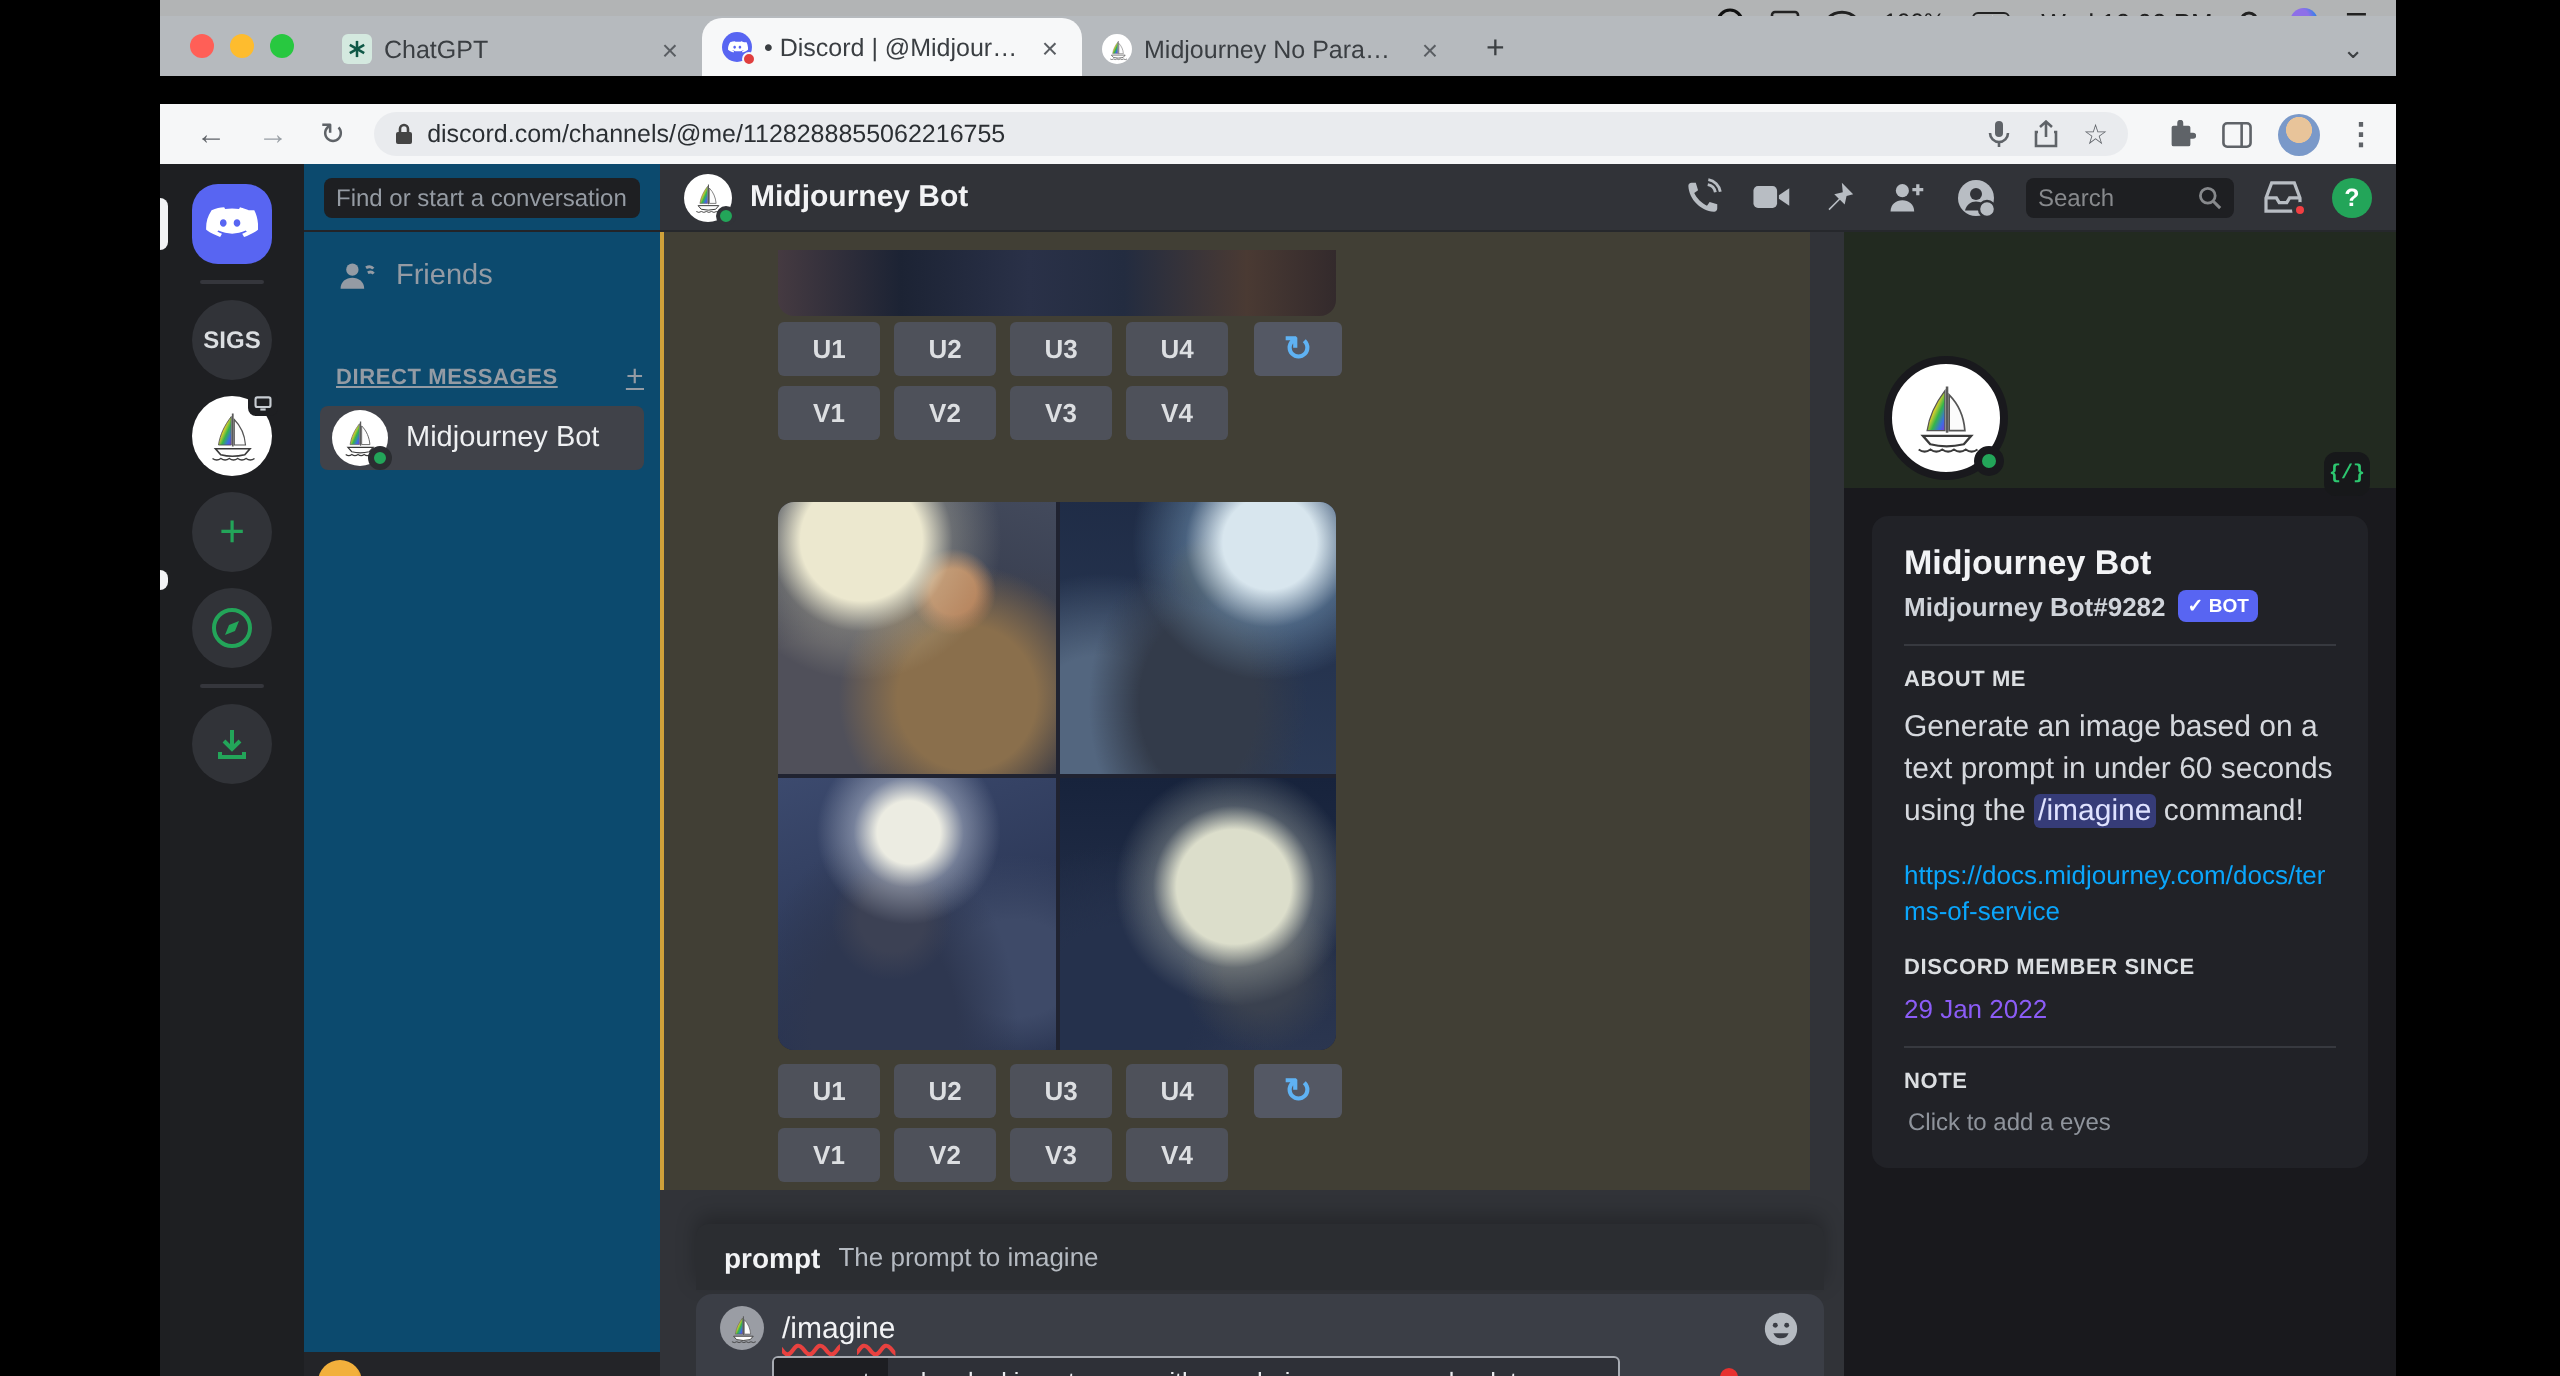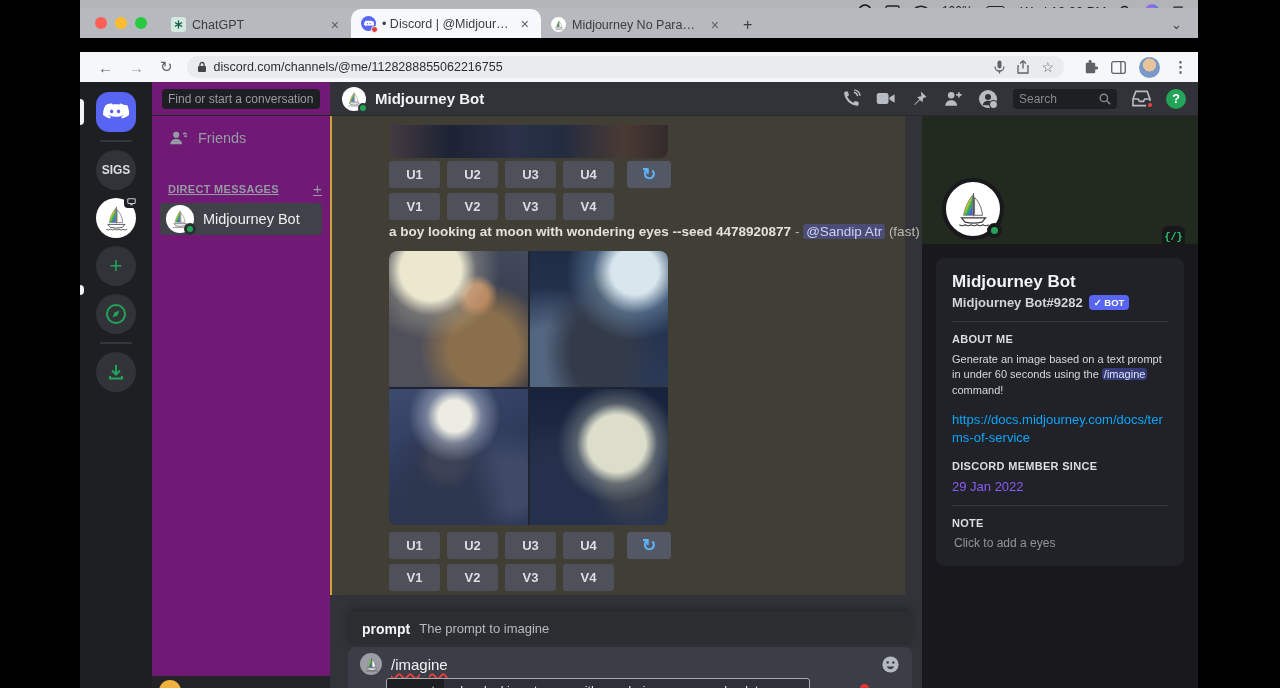--- a/index.html
+++ b/index.html
@@ -49,21 +49,21 @@
   .rail-sep { width:32px; height:2px; border-radius:1px; background:#35363c; flex:none; }
   #home-pill { position:absolute; left:0; top:17px; width:4px; height:26px; background:#f2f3f5; border-radius:0 4px 4px 0; }
   #mj-pill { position:absolute; left:0; top:203px; width:4px; height:10px; background:#f2f3f5; border-radius:0 4px 4px 0; }
   #rail-mj { background:#fff; }
   .boat-wrap { width:30px; height:30px; }
   #mj-badge { position:absolute; top:-3px; right:-3px; width:15px; height:13px; background:#1e1f22;
     border-radius:4px; display:flex; align-items:center; justify-content:center; }
   .green { color:#23a559; }
   #rail-sigs { color:#dbdee1; font-size:12px; font-weight:600; }
   
-  #dmside { width:178px; background:#701a75; flex:none; display:flex; flex-direction:column; position:relative; }
+  #dmside { width:178px; background:#0c4a6e; flex:none; display:flex; flex-direction:column; position:relative; }
   #dm-search-wrap { height:34px; border-bottom:1px solid #232428; padding:7px 10px 0; }
   #dm-search { height:20px; background:#1e1f22; border-radius:4px; font-size:12px; color:#959ba3;
     padding:0 6px; line-height:20px; white-space:nowrap; overflow:hidden; }
   .nav-item { margin:8px 8px 0; height:28px; border-radius:4px; display:flex; align-items:center;
     padding:0 8px; color:#949ba4; font-size:14.5px; font-weight:500; gap:10px; }
   #dm-header { margin-top:28px; padding:0 8px 0 16px; font-size:11px; font-weight:700;
     letter-spacing:.3px; color:#949ba4; display:flex; align-items:center;text-decoration:underline; }
   #dm-add { margin-left:auto; font-size:15px; font-weight:400; }
   .dm-item { margin:6px 8px 0; height:32px; border-radius:4px; display:flex; align-items:center;
     padding:0 6px; gap:9px; background:#404249; color:#eef0f2; font-size:14.5px; font-weight:500; }
@@ -164,21 +164,21 @@
     font-family:"Liberation Mono", monospace; display:flex; align-items:center; justify-content:center; }
   #p-card { position:absolute; left:14px; top:142px; width:248px; background:#212227; border-radius:8px;
     padding:14px 16px 16px; }
   #p-name { font-size:17px; font-weight:700; color:#f2f3f5; }
   #p-tagrow { display:flex; align-items:center; gap:6px; margin-top:3px; }
   #p-tag { font-size:13px; color:#d0d4da; font-weight:600; }
   #bot-badge { background:#5865f2; color:#fff; font-size:9.5px; font-weight:700; border-radius:4px;
     padding:2px 5px; }
   .p-div { height:1px; background:#37393f; margin:11px 0; }
   .p-h { font-size:11px; font-weight:800; letter-spacing:.3px; color:#dbdee1; margin-bottom:7px; }
-  #about-text { font-size:11px; color:#d5d8dd; line-height:1.4; }
+  #about-text { font-size:15px; color:#d5d8dd; line-height:1.4; }
   .code-hl { background:rgba(88,101,242,.4); color:#dfe2ff; border-radius:3px; padding:0 2px; }
   #p-link { font-size:13px; color:#0aa6fc; line-height:1.35; margin-top:13px; word-break:break-all; }
   #member-h { margin-top:14px; }
   #member-since { font-size:13px; color:#8b5cf6; }
   #note-ph { font-size:12px; color:#8f949c; padding-left:2px; }
   svg { display:block; }
 </style>
 </head>
 <body>
 
@@ -493,23 +493,20 @@
             </span>
           <span class="rerun">↻</span>
         </div>
         <div class="btn-row" style="top:77px">
           <span style="display:flex;gap:7px">
               <div class="mjbtn">V1</div>
               <div class="mjbtn">V2</div>
               <div class="mjbtn">V3</div>
               <div class="mjbtn">V4</div>
             </span>
-        </div>
-        <div id="msg-line">
-          <span class="bold">a boy looking at moon with wondering eyes --seed 4478920877</span><span class="dim"> - </span><span class="mention">@Sandip Atr</span><span class="dim"> (fast)</span>
         </div>
         <div id="grid">
           <div class="q" id="q1"></div>
           <div class="q" id="q2"></div>
           <div class="q" id="q3"></div>
           <div class="q" id="q4"></div>
         </div>
         <div class="btn-row" style="top:416px">
           <span style="display:flex;gap:7px">
               <div class="mjbtn">U1</div>

